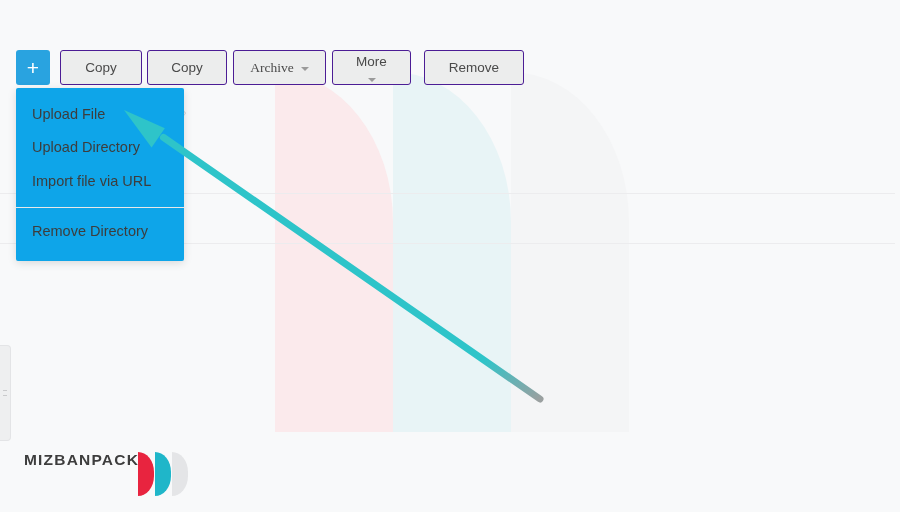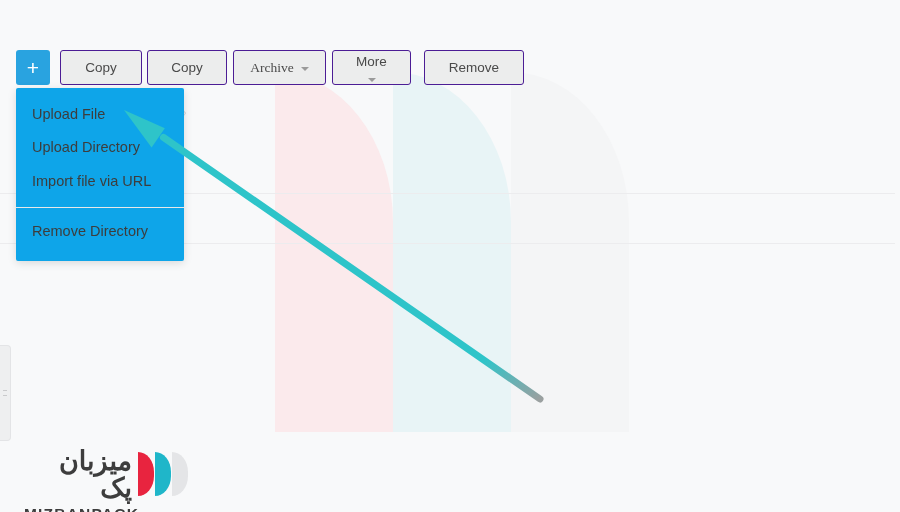--- a/index.html
+++ b/index.html
@@ -284,21 +284,20 @@
         <stop offset="85%" stop-color="#2ec4c9"></stop>
         <stop offset="100%" stop-color="#9aa0a0"></stop>
       </linearGradient>
     </defs>
     <line id="arrow-shaft" x1="163.42082478173643" y1="137.38610183154287" x2="540" y2="399" stroke="url(#shaftGrad)" stroke-width="7" stroke-linecap="round"></line>
     <polygon id="arrow-head" points="124,110 151.5775992275679,147.42293442320693 164.84274230222147,128.32847241955335" fill="#2ec4c9"></polygon>
   </svg>
 
   <div class="logo">
     <div class="logo-text">
-      <div class="logo-fa">میزبان پک</div>
       <div class="logo-en">MIZBANPACK</div>
     </div>
     <div class="logo-mark">
       <div class="mark-leaf red"></div>
       <div class="mark-leaf teal"></div>
       <div class="mark-leaf gray"></div>
     </div>
   </div>
 
 </div>

